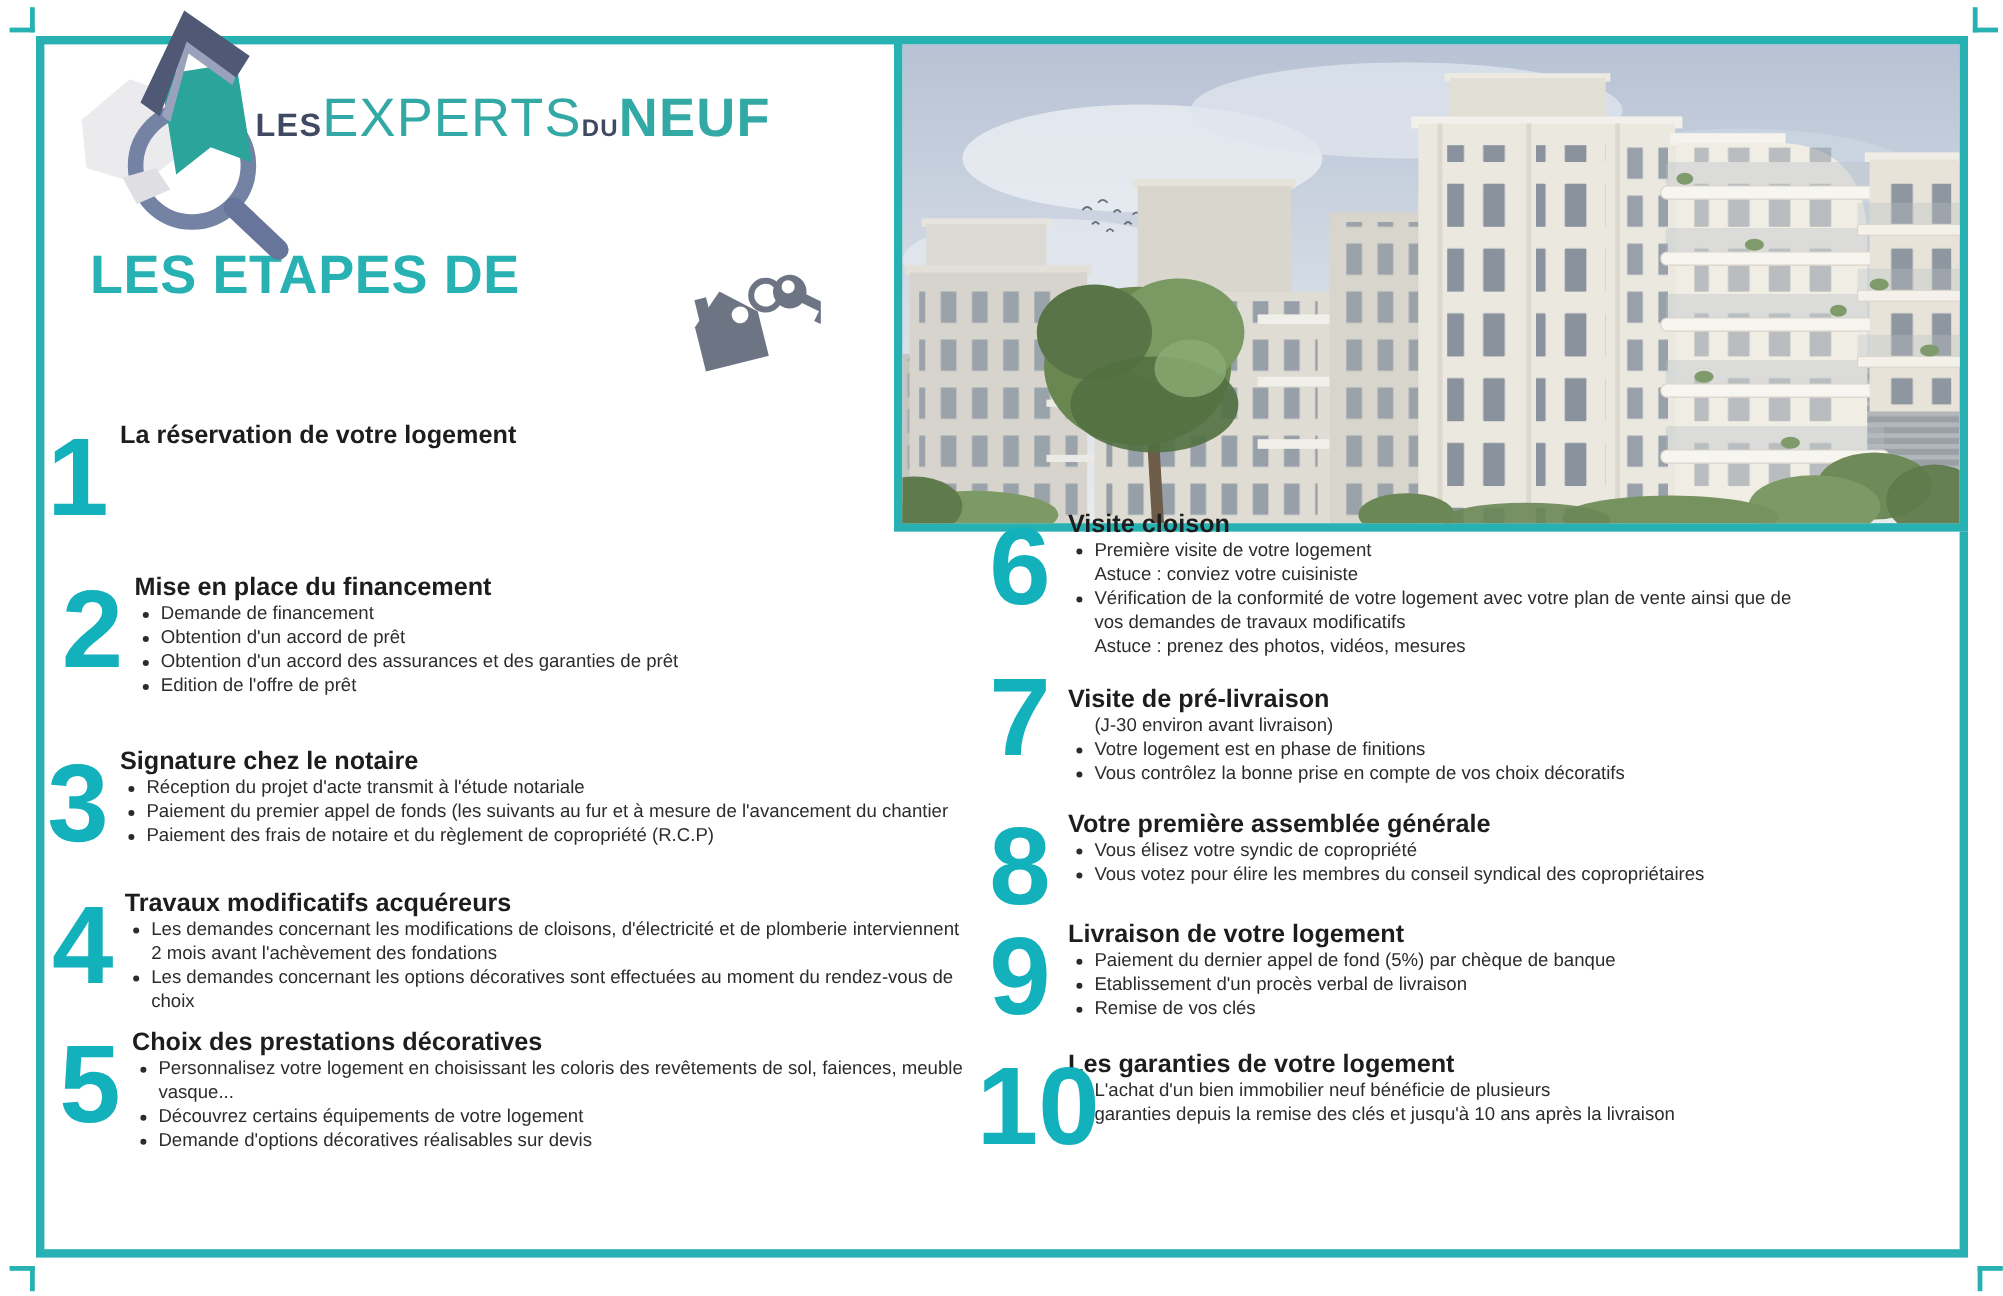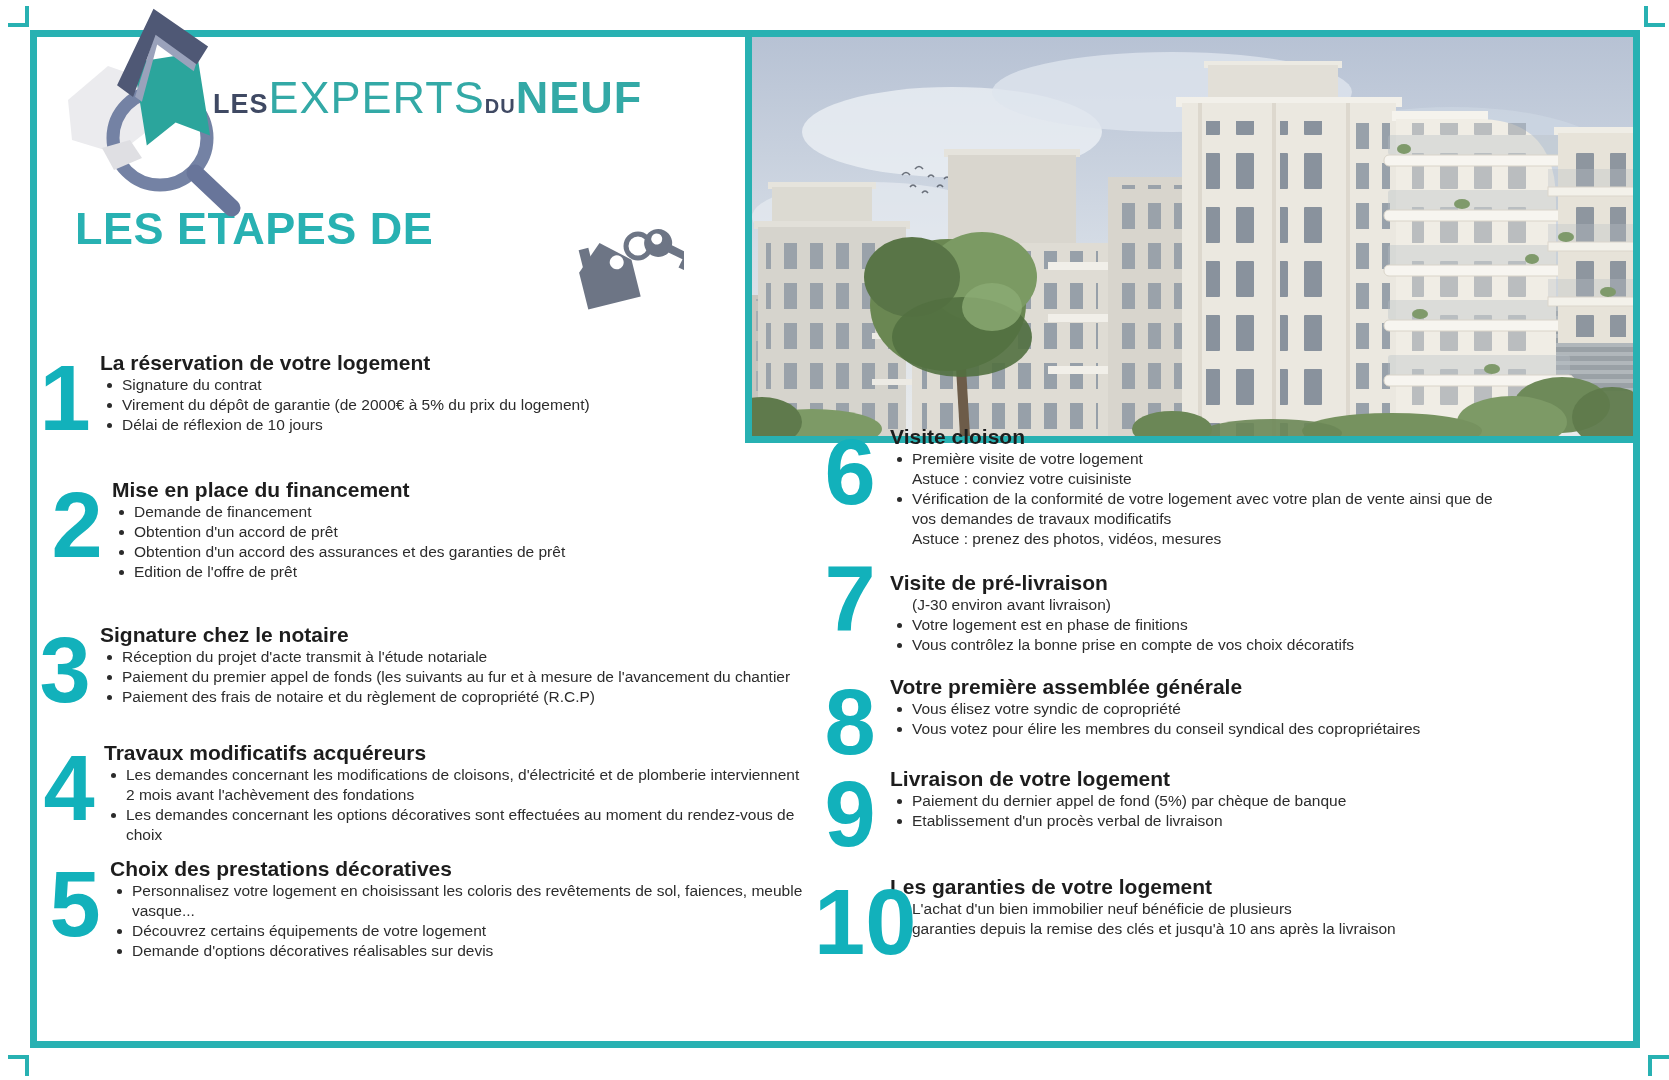--- a/index.html
+++ b/index.html
@@ -218,25 +218,20 @@
     <ellipse cx="210" cy="300" rx="70" ry="40" fill="#527040" opacity=".9"></ellipse>
     <ellipse cx="240" cy="270" rx="30" ry="24" fill="#8cab74" opacity=".8"></ellipse>
     <ellipse cx="60" cy="392" rx="70" ry="20" fill="#7d9a66"></ellipse>
     <ellipse cx="10" cy="385" rx="40" ry="25" fill="#5f7a4c"></ellipse>
   </svg>
 </div>
 
 <div class="step sL s1">
   <div class="num">1</div>
   <div class="stitle">La réservation de votre logement</div>
-  <ul class="sitems">
-      <li>Signature du contrat</li>
-      <li>Virement du dépôt de garantie (de 2000€ à 5% du prix du logement)</li>
-      <li>Délai de réflexion de 10 jours</li>
-    </ul>
 </div>
 <div class="step sL s2">
   <div class="num">2</div>
   <div class="stitle">Mise en place du financement</div>
   <ul class="sitems">
       <li>Demande de financement</li>
       <li>Obtention d'un accord de prêt</li>
       <li>Obtention d'un accord des assurances et des garanties de prêt</li>
       <li>Edition de l'offre de prêt</li>
     </ul>
@@ -293,20 +288,21 @@
       <li>Vous élisez votre syndic de copropriété</li>
       <li>Vous votez pour élire les membres du conseil syndical des copropriétaires</li>
     </ul>
 </div>
 <div class="step sR s9">
   <div class="num">9</div>
   <div class="stitle">Livraison de votre logement</div>
   <ul class="sitems">
       <li>Paiement du dernier appel de fond (5%) par chèque de banque</li>
       <li>Etablissement d'un procès verbal de livraison</li>
+      <li>Remise de vos clés</li>
     </ul>
 </div>
 <div class="step sR s10">
   <div class="num">10</div>
   <div class="stitle">Les garanties de votre logement</div>
   <ul class="sitems">
       <li class="nobullet">L'achat d'un bien immobilier neuf bénéficie de plusieurs</li>
       <li class="nobullet">garanties depuis la remise des clés et jusqu'à 10 ans après la livraison</li>
     </ul>
 </div>

